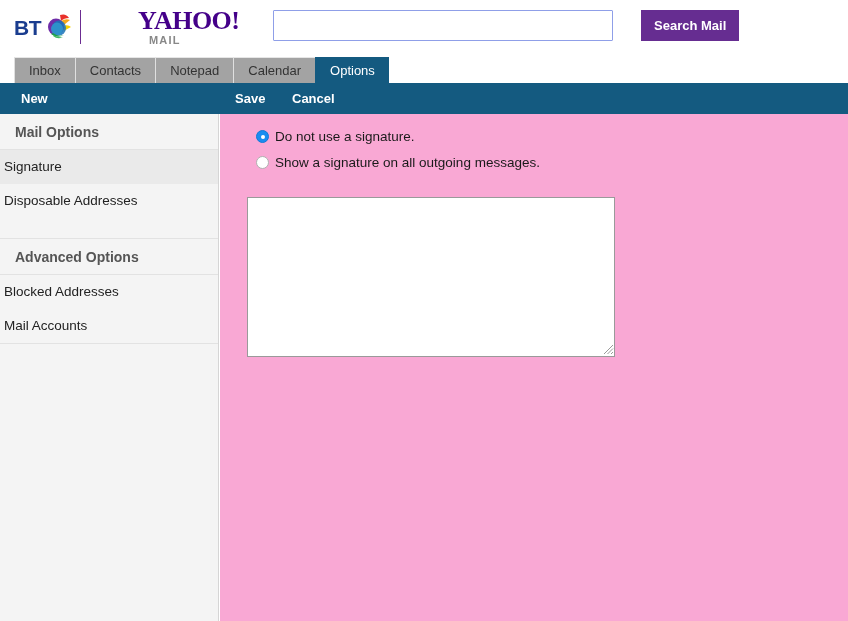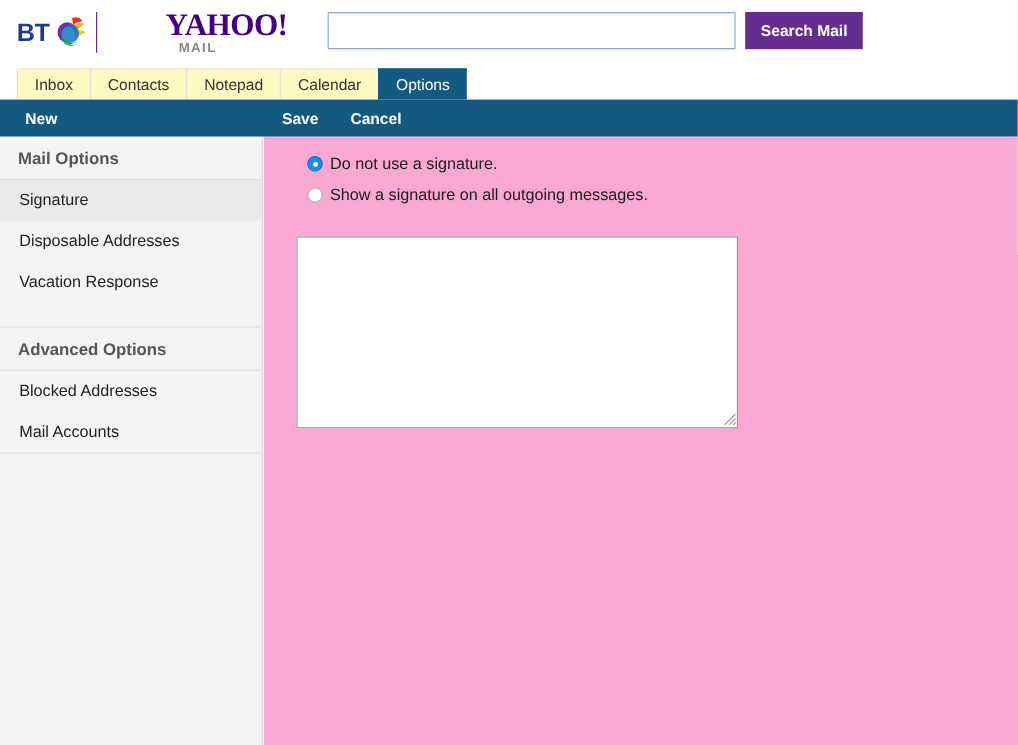--- a/index.html
+++ b/index.html
@@ -78,20 +78,21 @@
     margin-top: 1px;
   }
 
   .search-area {
     position: absolute;
     left: 273px;
     top: 10px;
     display: flex;
     align-items: stretch;
     height: 31px;
+    gap: 20px;
   }
   .search-input {
     width: 340px;
     height: 31px;
     box-sizing: border-box;
     border: 1px solid #8f9fe8;
     border-radius: 1px;
     background: #ffffff;
     padding: 0 7px;
     font-family: "Liberation Sans", sans-serif;
@@ -132,21 +133,21 @@
     align-items: flex-end;
   }
   .tab {
     height: 26px;
     line-height: 26px;
     box-sizing: border-box;
     padding: 0 14px;
     font-family: "Liberation Sans", sans-serif;
     font-size: 13px;
     color: #333333;
-    background: #fef9c3;
+    background: #a3a3a3;
     border-left: 1px solid #e0e0e0;
     border-top: 1px solid #e6e6e6;
     cursor: pointer;
     white-space: nowrap;
   }
   .tab:first-child {
     border-left: 1px solid #e0e0e0;
   }
   .tab.active {
     background: #145a80;
@@ -199,21 +200,21 @@
     font-family: "Liberation Sans", sans-serif;
     font-size: 14px;
     font-weight: bold;
     color: #555555;
     border-bottom: 1px solid #e2e2e2;
     box-sizing: border-box;
   }
   .side-item {
     height: 34px;
     line-height: 34px;
-    padding-left: 16px;
+    padding-left: 4px;
     font-family: "Liberation Sans", sans-serif;
     font-size: 13.5px;
     color: #222222;
     cursor: pointer;
     box-sizing: border-box;
   }
   .side-item.selected {
     background: #eaeaea;
   }
   .side-gap {
@@ -356,21 +357,20 @@
   <div class="toolbar-btn tb-cancel">Cancel</div>
 </div>
 
 <div class="page-body">
 
   <div class="sidebar">
 
     <div class="side-section-head">Mail Options</div>
     <div class="side-item selected">Signature</div>
     <div class="side-item">Disposable Addresses</div>
-    <div class="side-item">Vacation Response</div>
 
     <div class="side-gap"></div>
     <div class="side-divider"></div>
 
     <div class="side-section-head">Advanced Options</div>
     <div class="side-item">Blocked Addresses</div>
     <div class="side-item">Mail Accounts</div>
 
     <div class="sidebar-footer-divider"></div>
   </div>

